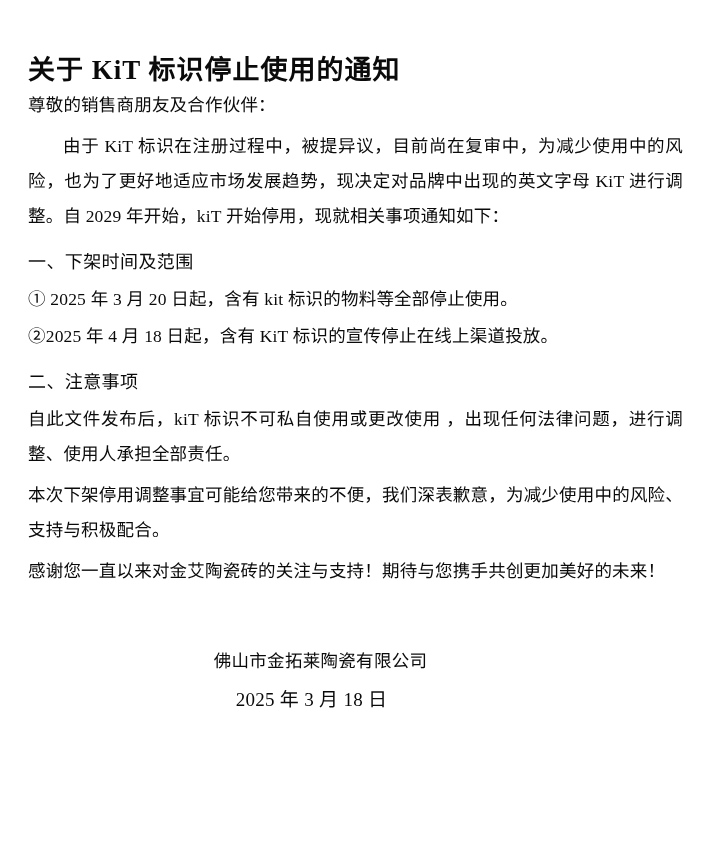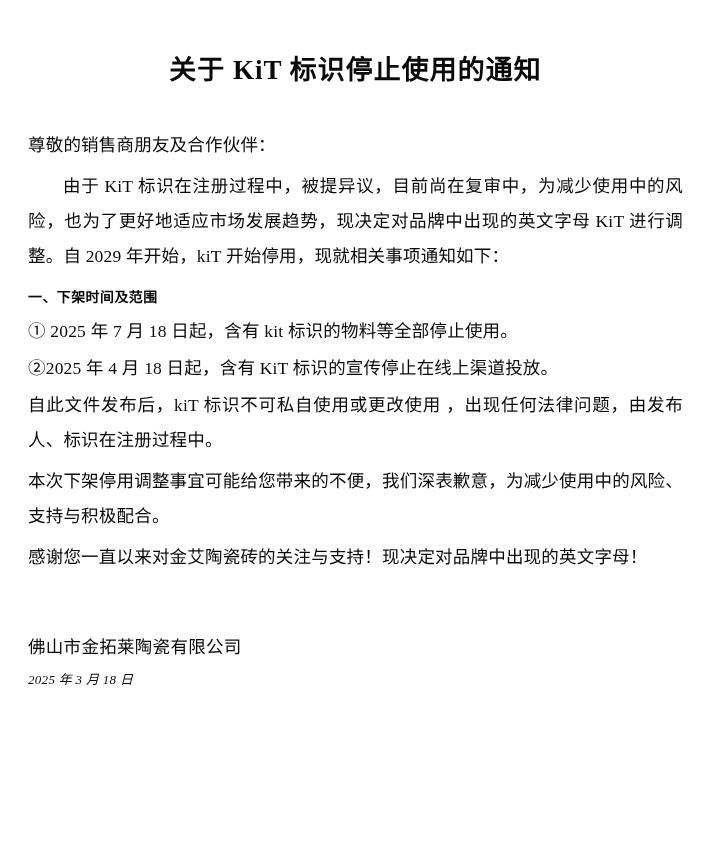--- a/index.html
+++ b/index.html
@@ -17,93 +17,92 @@
     overflow: hidden;
   }
   .page {
     width: 713px;
     height: 868px;
     box-sizing: border-box;
     padding: 34px 30px 20px 28px;
     position: relative;
   }
   .doc-title {
-    text-align: center;
+    text-align: left;
     font-size: 27px;
     font-weight: bold;
     letter-spacing: 1px;
     margin: 18px 0 0 0;
     line-height: 1.35;
     font-family: "Liberation Serif", "DejaVu Serif", serif;
   }
   .body-block {
-    margin-top: 40px;
   }
   p.para {
     font-size: 17.5px;
     line-height: 2.0;
     margin: 0 0 6px 0;
     text-align: justify;
     text-justify: inter-ideograph;
     letter-spacing: 0.2px;
   }
   p.indent {
     text-indent: 2em;
   }
   .section-head {
-    font-size: 14px;
-    font-weight: bold;
+    font-size: 18px;
+    font-weight: normal;
     line-height: 2.0;
     margin: 10px 0 2px 0;
     letter-spacing: 0.4px;
   }
   .list-item {
     font-size: 17.5px;
     line-height: 2.0;
     margin: 0 0 2px 0;
     letter-spacing: 0.2px;
   }
   .signature {
     margin-top: 54px;
-    text-align: left;
+    text-align: center;
     padding-right: 70px;
   }
   .sign-line {
     font-size: 17.5px;
     line-height: 2.1;
     letter-spacing: 0.3px;
   }
   .sign-date {
-    font-size: 13px;
+    font-size: 19px;
     line-height: 2.1;
     letter-spacing: 0.3px;
     padding-right: 18px;
-    font-style: italic;
   }
 </style>
 </head>
 <body>
 
 <div class="page">
 
   <h1 class="doc-title">关于 KiT 标识停止使用的通知</h1>
 
   <div class="body-block">
 
     <p class="para">尊敬的销售商朋友及合作伙伴：</p>
 
     <p class="para indent">由于 KiT 标识在注册过程中，被提异议，目前尚在复审中，为减少使用中的风险，也为了更好地适应市场发展趋势，现决定对品牌中出现的英文字母 KiT 进行调整。自 2029 年开始，kiT 开始停用，现就相关事项通知如下：</p>
 
     <div class="section-head">一、下架时间及范围</div>
-    <p class="list-item">① 2025 年 7 月 18 日起，含有 kit 标识的物料等全部停止使用。</p>
+    <p class="list-item">① 2025 年 3 月 20 日起，含有 kit 标识的物料等全部停止使用。</p>
     <p class="list-item">②2025 年 4 月 18 日起，含有 KiT 标识的宣传停止在线上渠道投放。</p>
 
-    <p class="para">自此文件发布后，kiT 标识不可私自使用或更改使用 ，出现任何法律问题，由发布人、标识在注册过程中。</p>
+    <div class="section-head">二、注意事项</div>
+    <p class="para">自此文件发布后，kiT 标识不可私自使用或更改使用 ，出现任何法律问题，进行调整、使用人承担全部责任。</p>
     <p class="para">本次下架停用调整事宜可能给您带来的不便，我们深表歉意，为减少使用中的风险、支持与积极配合。</p>
-    <p class="para">感谢您一直以来对金艾陶瓷砖的关注与支持！现决定对品牌中出现的英文字母！</p>
+    <p class="para">感谢您一直以来对金艾陶瓷砖的关注与支持！期待与您携手共创更加美好的未来！</p>
 
   </div>
 
   <div class="signature">
     <div class="sign-line">佛山市金拓莱陶瓷有限公司</div>
     <div class="sign-date">2025 年 3 月 18 日</div>
   </div>
 
 </div>
 

